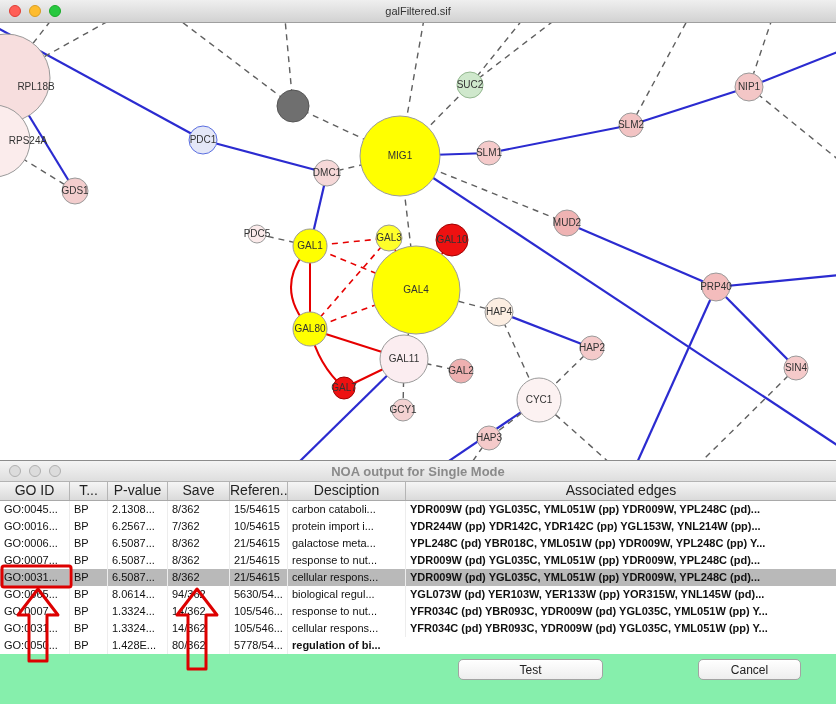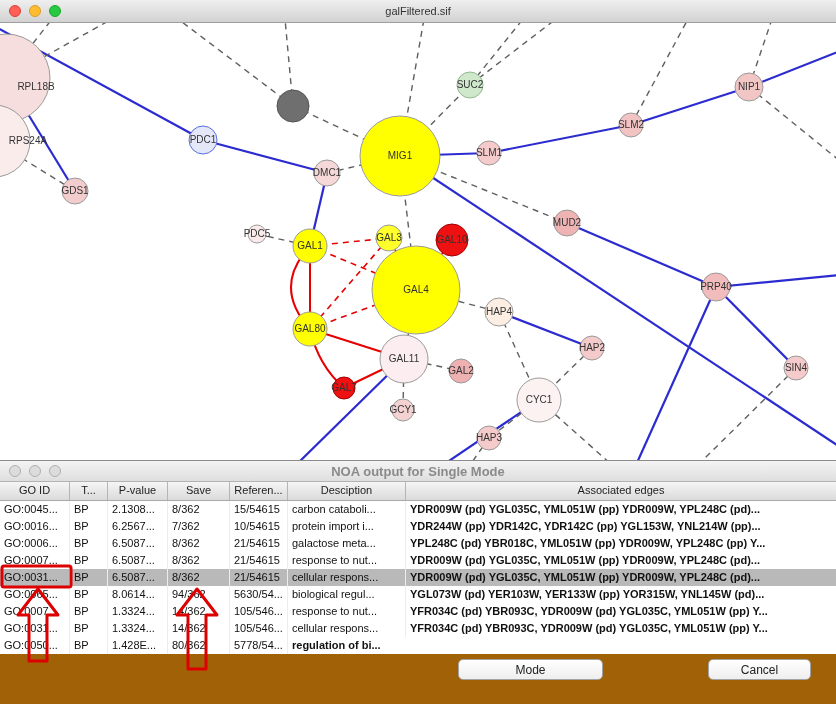--- a/index.html
+++ b/index.html
@@ -19,50 +19,50 @@
   .tl .c-zoom{background:#28c840;border:1px solid #1aab29;}
   .graph-area{position:absolute;top:23px;left:0;width:836px;height:437px;background:#ffffff;}
   .e-blue{stroke:#2b2bd0;stroke-width:2.2;fill:none;}
   .e-dash{stroke:#5f5f5f;stroke-width:1.4;stroke-dasharray:6 5;fill:none;}
   .e-red{stroke:#e60000;stroke-width:2;fill:none;}
   .e-reddash{stroke:#e60000;stroke-width:1.6;stroke-dasharray:6 5;fill:none;}
   .node-label{font-size:10px;fill:#333;text-anchor:middle;}
 
   
   .window-bottom{position:absolute;top:460px;left:0;width:836px;height:244px;
-                 background:#a16207;border-top:1px solid #8c8c8c;box-sizing:border-box;}
+                 background:#86efac;border-top:1px solid #8c8c8c;box-sizing:border-box;}
   .titlebar2{height:21px;background:linear-gradient(#f4f4f4,#dedede);
              border-bottom:1px solid #b3b3b3;position:relative;
              display:flex;align-items:center;justify-content:center;box-sizing:border-box;}
   .title-text2{font-size:13px;font-weight:bold;color:#8a8a8a;}
   .tl2{position:absolute;left:9px;top:4px;display:flex;gap:8px;}
   .tl2 span{width:12px;height:12px;border-radius:50%;display:block;box-sizing:border-box;
             background:#dcdcdc;border:1px solid #b0b0b0;}
 
   .tbl{position:absolute;top:21px;left:0;width:836px;background:#fff;}
   .thead-row,.tr{display:grid;grid-template-columns:70px 38px 60px 62px 58px 118px minmax(0,1fr);}
   .thead-row{height:18px;background:linear-gradient(#f5f5f5,#dadada);
              border-bottom:1px solid #a9a9a9;}
-  .th{font-size:11px;line-height:17px;text-align:center;color:#222;
+  .th{font-size:14px;line-height:17px;text-align:center;color:#222;
       border-right:1px solid #b5b5b5;overflow:hidden;white-space:nowrap;}
   .th:last-child{border-right:none;}
   .tr{height:17px;background:#fff;}
   .tr.selected{background:#b9b9b9;}
   .td{font-size:11px;line-height:17px;padding:0 4px;color:#111;
       white-space:nowrap;overflow:hidden;border-right:1px solid #ededed;}
   .td:last-child{border-right:none;font-weight:bold;}
 
   .anno-svg{position:absolute;top:0;left:0;width:836px;height:244px;
             pointer-events:none;z-index:30;}
 
   .mac-btn{position:absolute;height:21px;border:1px solid #a3a3a3;border-radius:5px;
            background:linear-gradient(#ffffff,#eeeeee);font-size:12px;color:#222;
            font-family:"Liberation Sans",sans-serif;box-shadow:0 1px 0 rgba(255,255,255,.7) inset;}
   .btn-save{left:458px;top:198px;width:145px;}
-  .btn-cancel{left:698px;top:198px;width:103px;margin-left:10px;}
+  .btn-cancel{left:698px;top:198px;width:103px;}
 </style>
 </head>
 <body>
 
 <div class="stage">
 
   <div class="window-top">
     <div class="titlebar">
       <div class="tl">
         <span class="c-close"></span>
@@ -339,21 +339,21 @@
             <div class="td">GO:0050...</div>
             <div class="td">BP</div>
             <div class="td">1.428E...</div>
             <div class="td">80/362</div>
             <div class="td">5778/54...</div>
             <div class="td">regulation of bi...</div>
           </div>
         </div>
     </div>
 
-    <button class="mac-btn btn-save">Mode</button>
+    <button class="mac-btn btn-save">Test</button>
     <button class="mac-btn btn-cancel">Cancel</button>
 
     <svg class="anno-svg" id="anno-svg" width="836" height="244" viewBox="0 0 836 244" xmlns="http://www.w3.org/2000/svg">
         <rect x="2" y="105" width="69" height="21" rx="2" fill="none" stroke="#dd0000" stroke-width="3"></rect>
         <path d="M38,128 L58,154 L47,154 L47,200 L29,200 L29,154 L18,154 Z" fill="none" stroke="#dd0000" stroke-width="3" stroke-linejoin="round"></path>
         <path d="M197,128 L217,154 L206,154 L206,208 L188,208 L188,154 L177,154 Z" fill="none" stroke="#dd0000" stroke-width="3" stroke-linejoin="round"></path>
       </svg>
   </div>
 
 </div>

